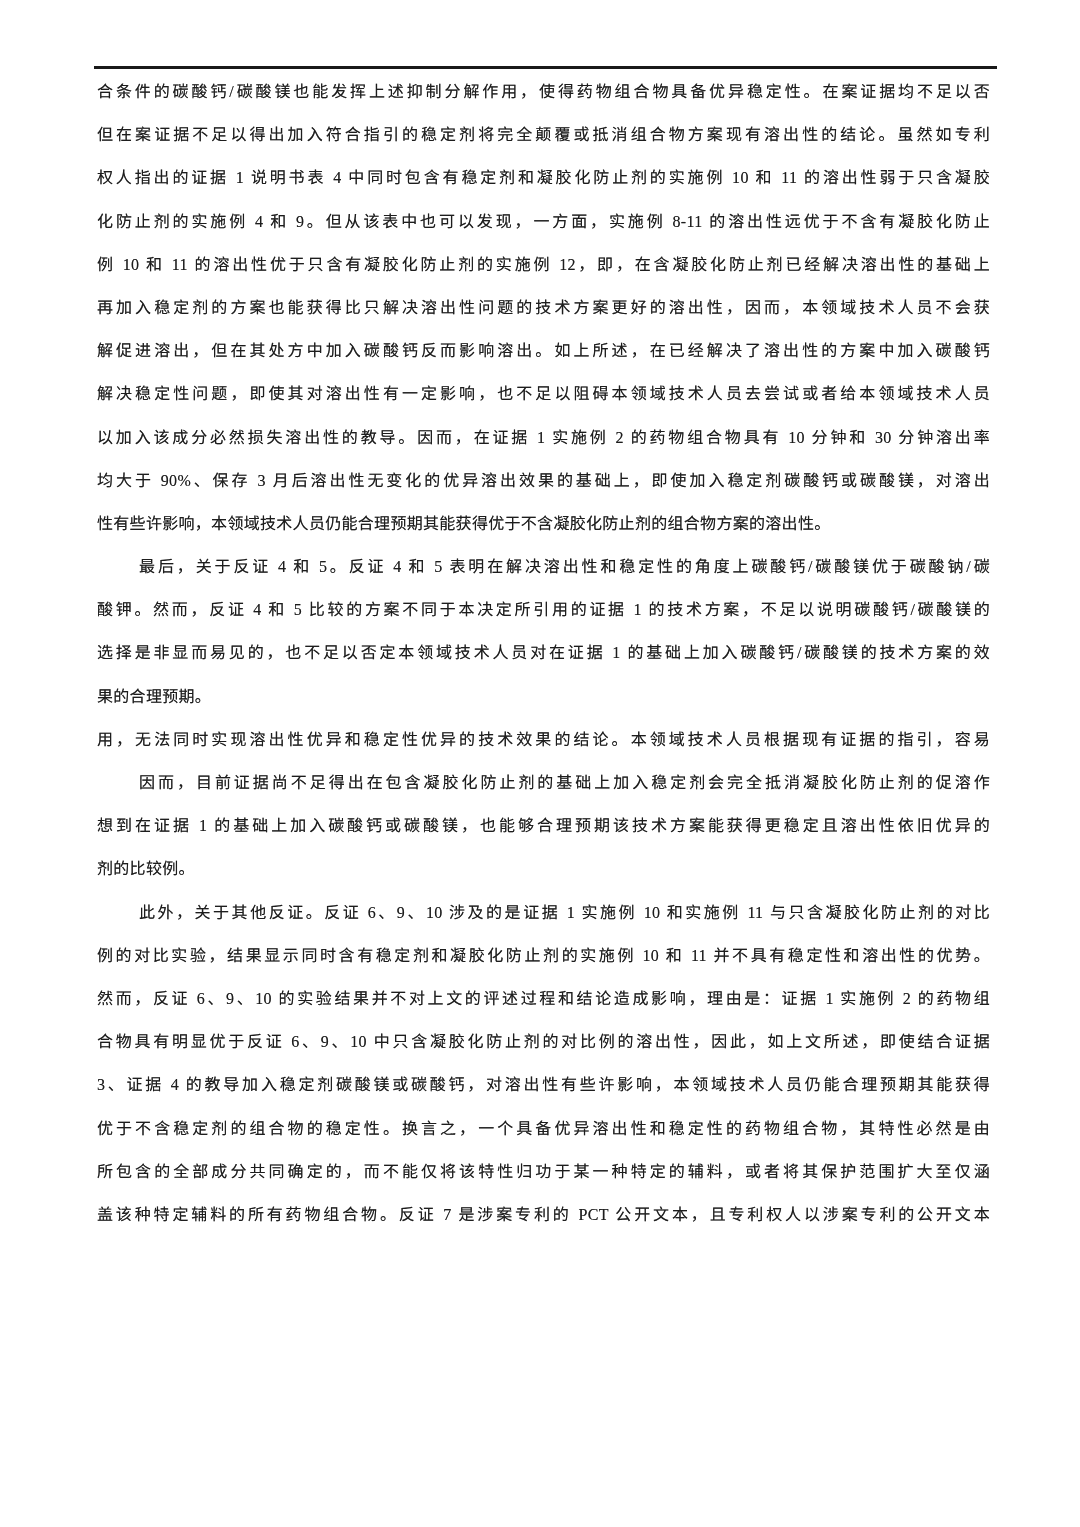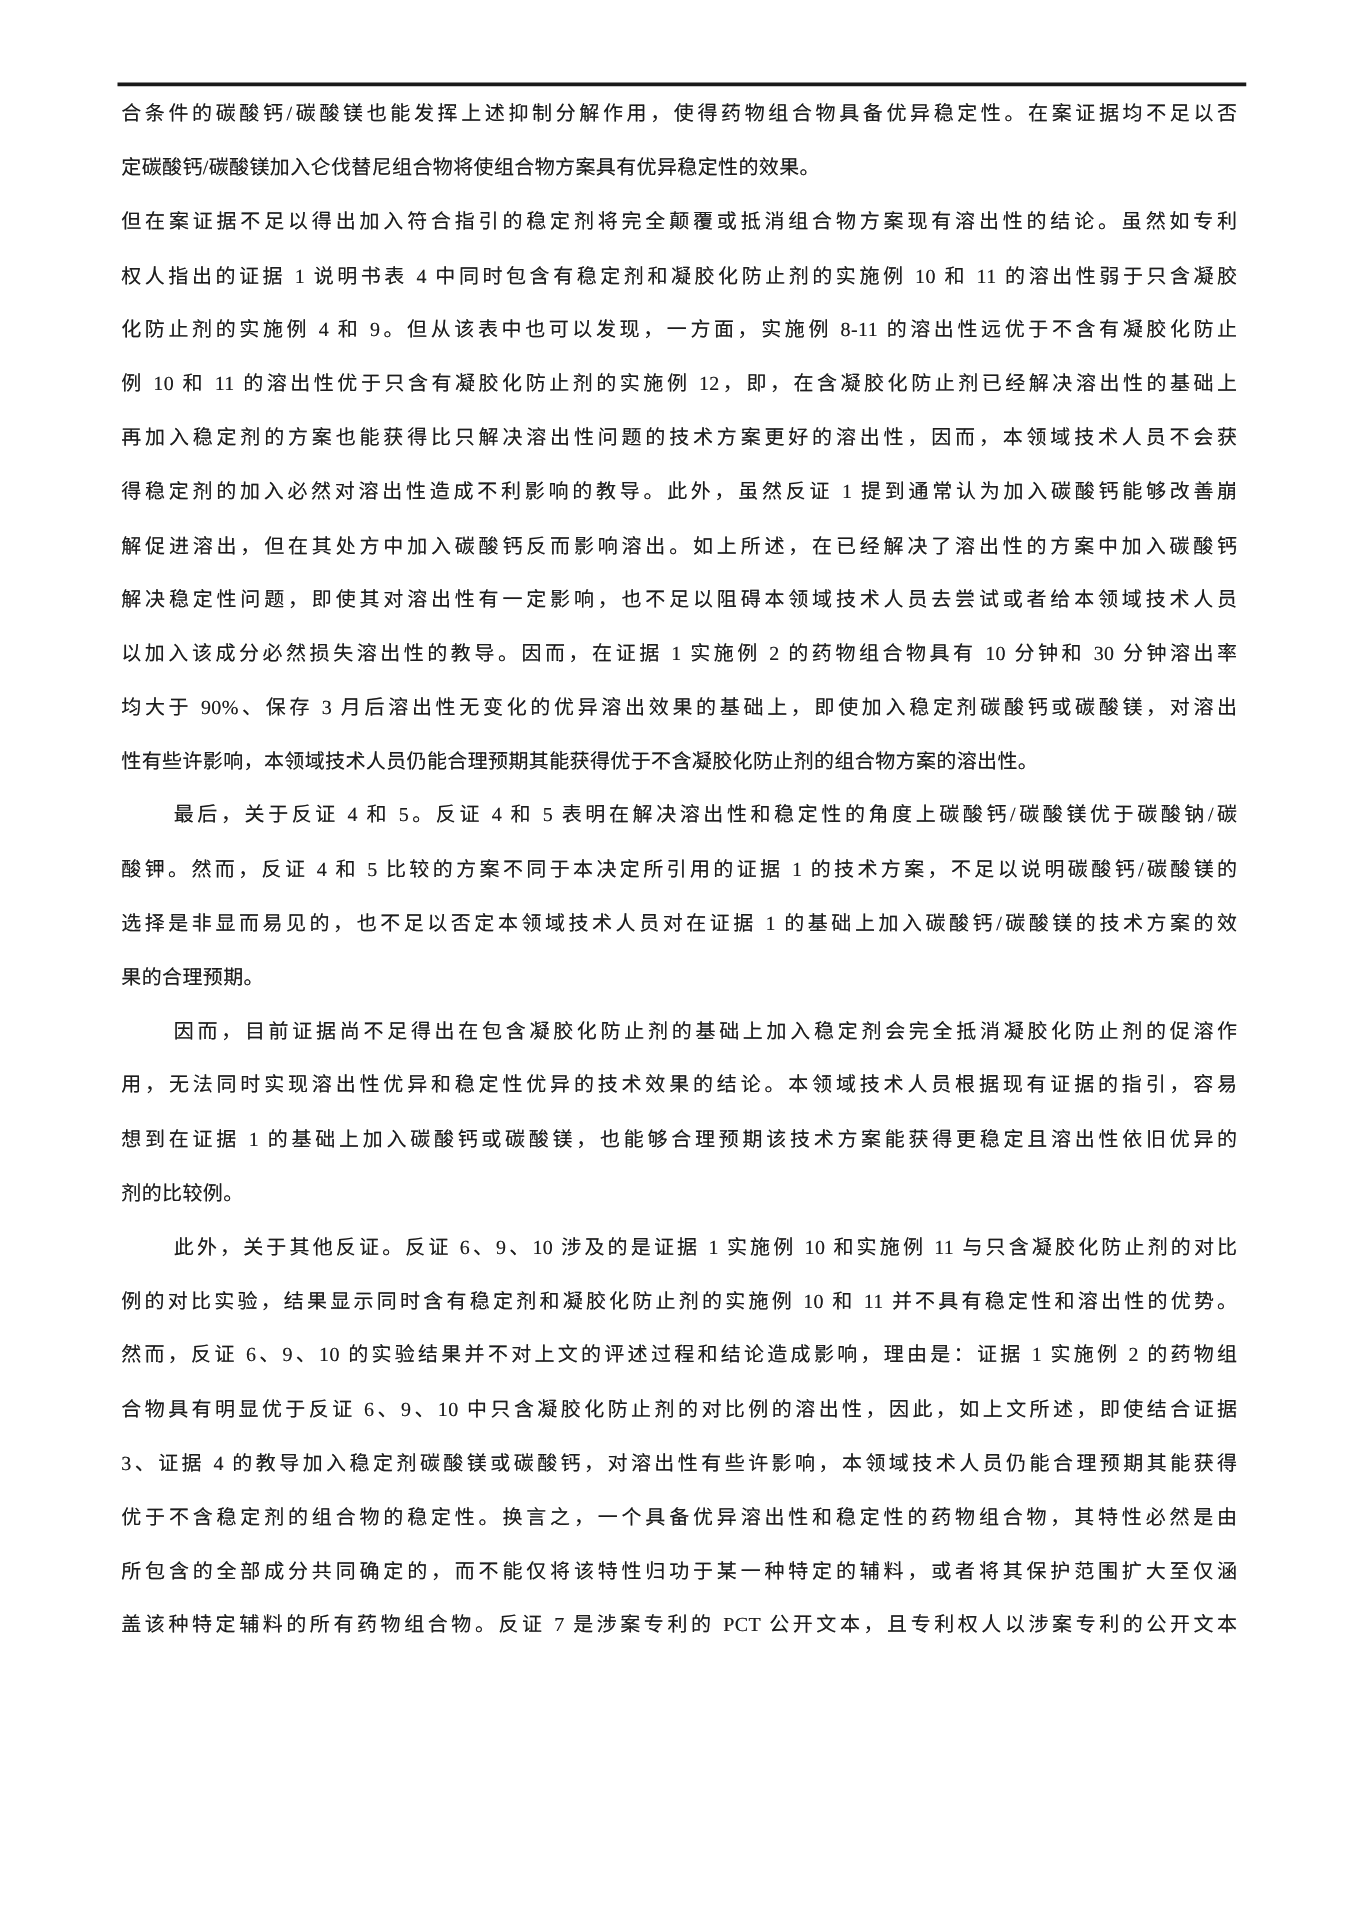--- a/index.html
+++ b/index.html
@@ -54,44 +54,42 @@
   }
 </style>
 </head>
 <body>
 
 <div id="page" style="background: rgb(255, 255, 255);">
   <div id="header-rule" style="background: rgb(25, 25, 25);"></div>
   <div id="doc-body" style="color: rgb(29, 29, 29);">
       <div class="paragraph">
         <div class="line">合条件的碳酸钙/碳酸镁也能发挥上述抑制分解作用，使得药物组合物具备优异稳定性。在案证据均不足以否</div>
-        <div class="line line-last">定碳酸钙/碳酸镁加入仑伐替尼组合物将使组合物方案具有优异稳定性的效果。</div>
       </div>
       <div class="paragraph">
         <div class="line">但在案证据不足以得出加入符合指引的稳定剂将完全颠覆或抵消组合物方案现有溶出性的结论。虽然如专利</div>
         <div class="line">权人指出的证据 1 说明书表 4 中同时包含有稳定剂和凝胶化防止剂的实施例 10 和 11 的溶出性弱于只含凝胶</div>
         <div class="line">化防止剂的实施例 4 和 9。但从该表中也可以发现，一方面，实施例 8-11 的溶出性远优于不含有凝胶化防止</div>
         <div class="line">例 10 和 11 的溶出性优于只含有凝胶化防止剂的实施例 12，即，在含凝胶化防止剂已经解决溶出性的基础上</div>
         <div class="line">再加入稳定剂的方案也能获得比只解决溶出性问题的技术方案更好的溶出性，因而，本领域技术人员不会获</div>
-        <div class="line">得稳定剂的加入必然对溶出性造成不利影响的教导。此外，虽然反证 1 提到通常认为加入碳酸钙能够改善崩</div>
         <div class="line">解促进溶出，但在其处方中加入碳酸钙反而影响溶出。如上所述，在已经解决了溶出性的方案中加入碳酸钙</div>
         <div class="line">解决稳定性问题，即使其对溶出性有一定影响，也不足以阻碍本领域技术人员去尝试或者给本领域技术人员</div>
         <div class="line">以加入该成分必然损失溶出性的教导。因而，在证据 1 实施例 2 的药物组合物具有 10 分钟和 30 分钟溶出率</div>
         <div class="line">均大于 90%、保存 3 月后溶出性无变化的优异溶出效果的基础上，即使加入稳定剂碳酸钙或碳酸镁，对溶出</div>
         <div class="line line-last">性有些许影响，本领域技术人员仍能合理预期其能获得优于不含凝胶化防止剂的组合物方案的溶出性。</div>
       </div>
       <div class="paragraph">
         <div class="line line-indent">最后，关于反证 4 和 5。反证 4 和 5 表明在解决溶出性和稳定性的角度上碳酸钙/碳酸镁优于碳酸钠/碳</div>
         <div class="line">酸钾。然而，反证 4 和 5 比较的方案不同于本决定所引用的证据 1 的技术方案，不足以说明碳酸钙/碳酸镁的</div>
         <div class="line">选择是非显而易见的，也不足以否定本领域技术人员对在证据 1 的基础上加入碳酸钙/碳酸镁的技术方案的效</div>
         <div class="line line-last">果的合理预期。</div>
       </div>
       <div class="paragraph">
+        <div class="line">用，无法同时实现溶出性优异和稳定性优异的技术效果的结论。本领域技术人员根据现有证据的指引，容易</div>
         <div class="line line-indent">因而，目前证据尚不足得出在包含凝胶化防止剂的基础上加入稳定剂会完全抵消凝胶化防止剂的促溶作</div>
-        <div class="line">用，无法同时实现溶出性优异和稳定性优异的技术效果的结论。本领域技术人员根据现有证据的指引，容易</div>
         <div class="line">想到在证据 1 的基础上加入碳酸钙或碳酸镁，也能够合理预期该技术方案能获得更稳定且溶出性依旧优异的</div>
         <div class="line line-last">剂的比较例。</div>
       </div>
       <div class="paragraph">
         <div class="line line-indent">此外，关于其他反证。反证 6、9、10 涉及的是证据 1 实施例 10 和实施例 11 与只含凝胶化防止剂的对比</div>
         <div class="line">例的对比实验，结果显示同时含有稳定剂和凝胶化防止剂的实施例 10 和 11 并不具有稳定性和溶出性的优势。</div>
         <div class="line">然而，反证 6、9、10 的实验结果并不对上文的评述过程和结论造成影响，理由是：证据 1 实施例 2 的药物组</div>
         <div class="line">合物具有明显优于反证 6、9、10 中只含凝胶化防止剂的对比例的溶出性，因此，如上文所述，即使结合证据</div>
         <div class="line">3、证据 4 的教导加入稳定剂碳酸镁或碳酸钙，对溶出性有些许影响，本领域技术人员仍能合理预期其能获得</div>
         <div class="line">优于不含稳定剂的组合物的稳定性。换言之，一个具备优异溶出性和稳定性的药物组合物，其特性必然是由</div>

